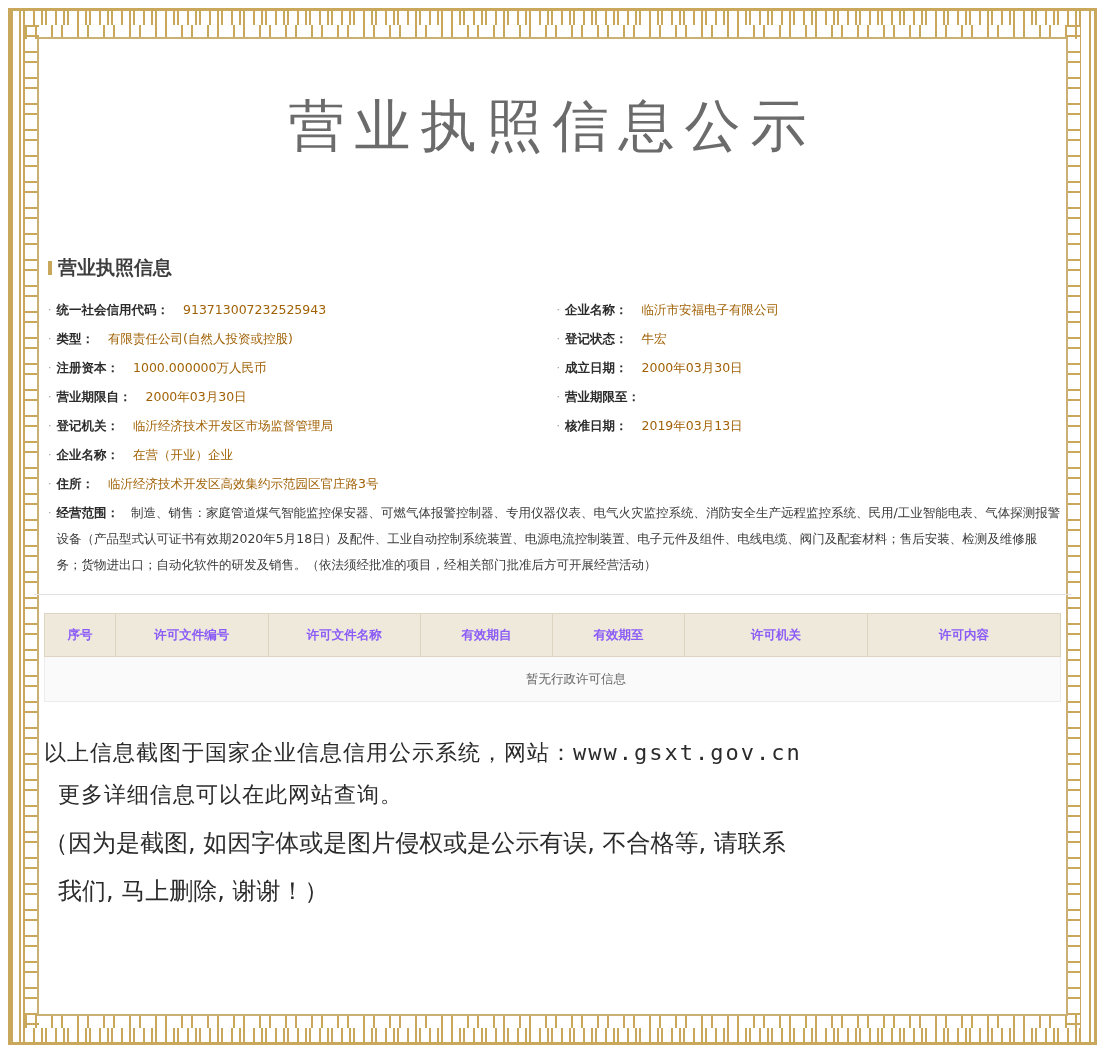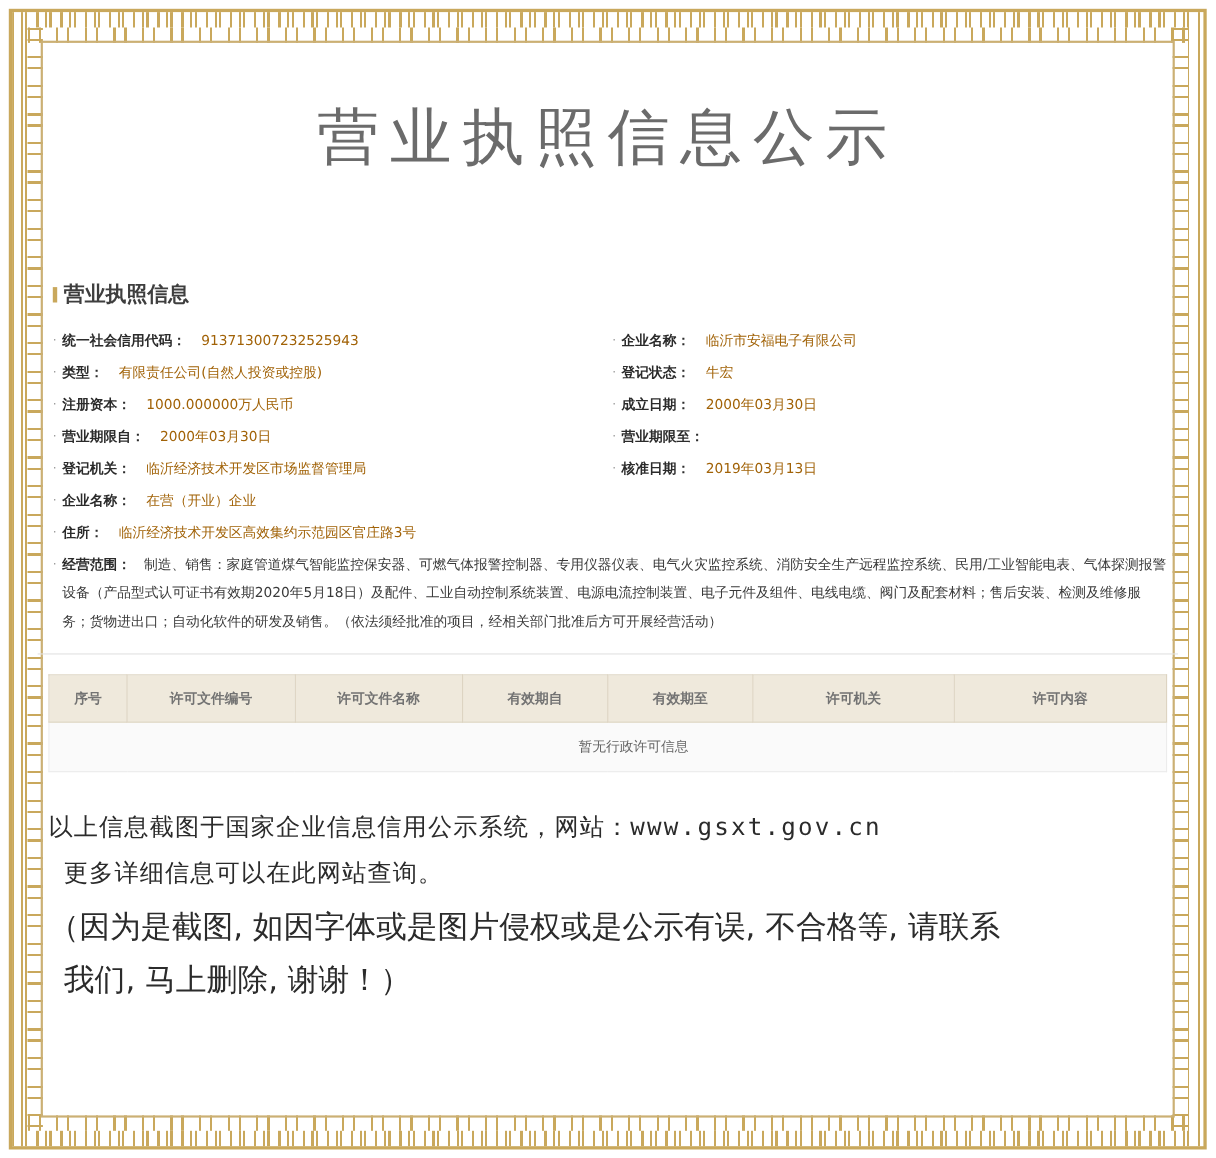--- a/index.html
+++ b/index.html
@@ -191,21 +191,21 @@
     padding: 0 10px;
   }
   table.permit {
     width: 100%;
     border-collapse: collapse;
     margin-top: 12px;
     font-size: 12.5px;
   }
   table.permit th {
     background: #efe9dc;
-    color: #737373;
+    color: #8b5cf6;
     font-weight: 700;
     border: 1px solid #ddd4c2;
     height: 40px;
     text-align: center;
   }
   table.permit td.empty {
     border: 1px solid #ececec;
     border-top: none;
     background: #fafafa;
     color: #666;
@@ -224,21 +224,21 @@
   .note-main {
     font-size: 22px;
     letter-spacing: 1px;
     line-height: 42px;
   }
   .note-main .url {
     font-family: "DejaVu Sans Mono", "Liberation Mono", monospace;
     letter-spacing: 2px;
   }
   .note-sub {
-    font-size: 28px;
+    font-size: 24px;
     line-height: 42px;
     margin-top: 6px;
   }
   .indent { padding-left: 14px; }
 </style>
 </head>
 <body>
 
 <div class="page">
   <div class="frame-outer">

